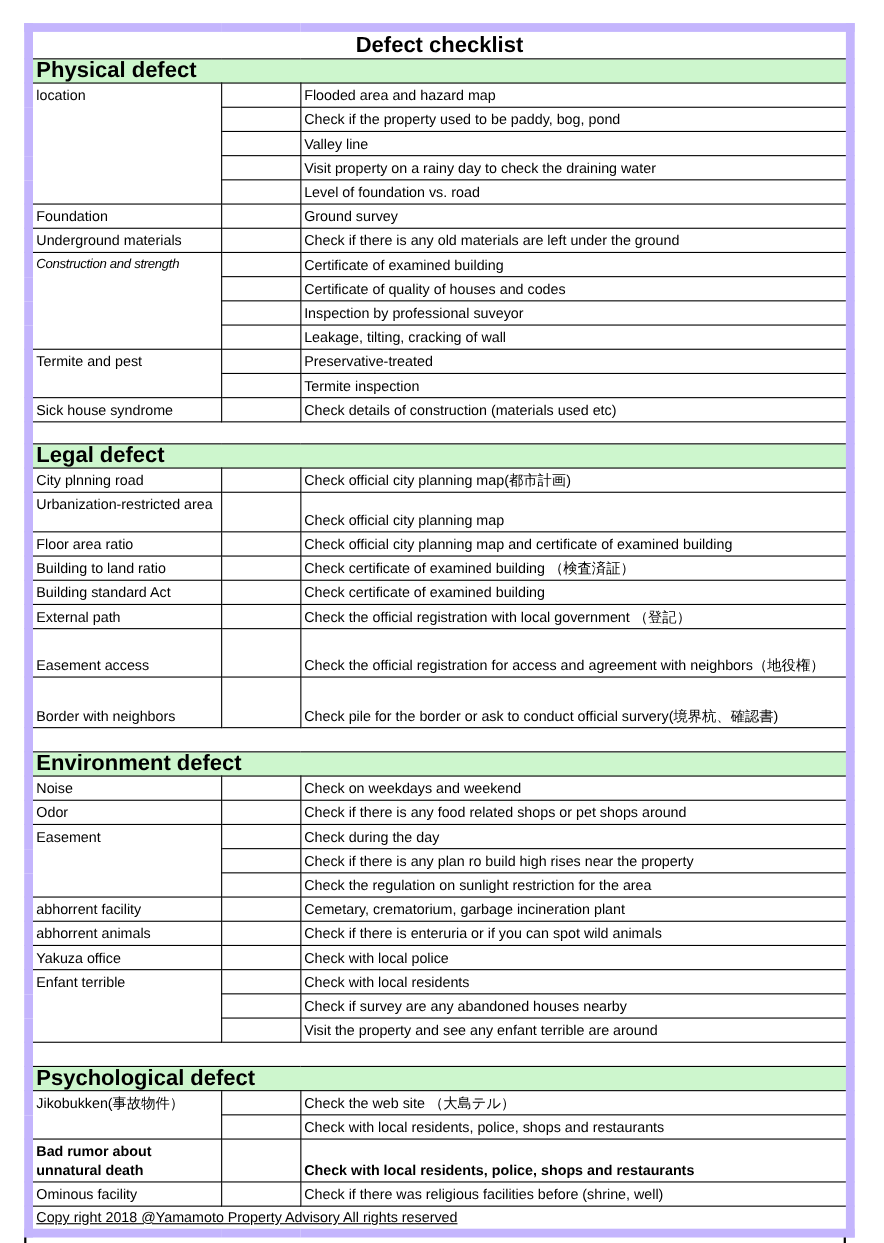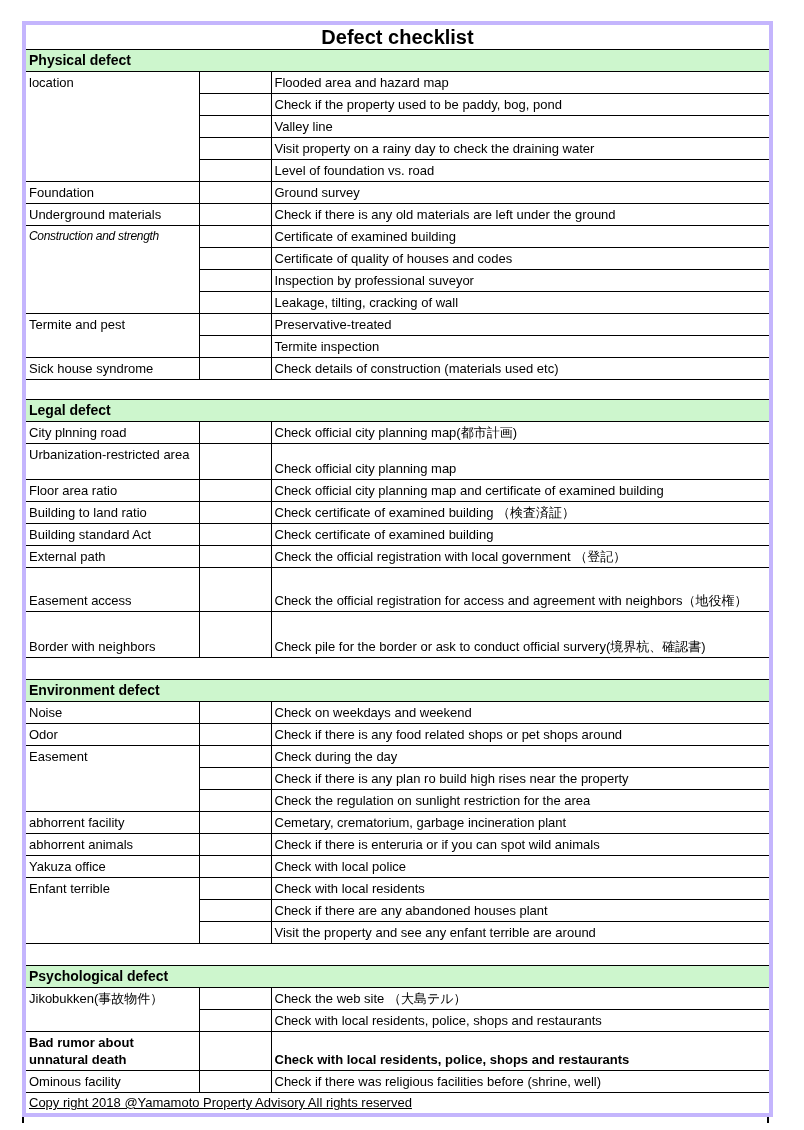--- a/index.html
+++ b/index.html
@@ -1,24 +1,24 @@
 <!DOCTYPE html>
 <html><head>
 <meta charset="utf-8">
 <style>
   html,body{margin:0;padding:0;background:#ffffff;}
   body{width:804px;height:1130px;position:relative;font-family:"Liberation Sans",sans-serif;color:#000;}
   .sheet{position:absolute;left:22px;top:21px;width:747px;}
-  table{border-collapse:collapse;table-layout:fixed;width:747px;border:4px solid #c4b5fd;}
+  table{border-collapse:collapse;table-layout:fixed;width:747px;border:8px solid #c4b5fd;}
   td{border:1px solid #000;padding:1px 3px 2px 3px;font-size:13px;line-height:17px;vertical-align:bottom;overflow:hidden;}
   tr{height:22px;}
   tr.h26{height:26px;} tr.h20{height:20px;text-decoration:underline;} tr.h36{height:36px;} tr.h37{height:37px;font-weight:bold;}
   tr.h44{height:44px;} tr.h46{height:46px;} 
   td.title{font-size:20px;line-height:24px;font-weight:bold;text-align:center;vertical-align:middle;padding:0;}
-  td.section{background:#cdf6cd;font-weight:bold;font-size:14px;vertical-align:middle;}
+  td.section{background:#cdf6cd;font-weight:bold;font-size:20px;vertical-align:middle;}
   td.cat{vertical-align:bottom;}
   td.cat.merged{vertical-align:top;padding-top:2px;margin-top:36px;}
   td.cat.fit{font-size:12px;letter-spacing:-0.3px;white-space:nowrap;font-style:italic;}
   td.gapcell{border-left:none;border-right:none;}
   td.footer{font-size:13px;vertical-align:middle;}
   .stub{width:747px;height:6px;box-sizing:border-box;border-left:2px solid #000;border-right:2px solid #000;}
 </style>
 </head>
 <body>
 
@@ -194,21 +194,21 @@
     <td class="check"></td>
     <td class="desc">Check with local police</td>
   </tr>
   <tr>
     <td class="cat merged" rowspan="3">Enfant terrible</td>
     <td class="check"></td>
     <td class="desc">Check with local residents</td>
   </tr>
   <tr>
     <td class="check"></td>
-    <td class="desc">Check if there are any abandoned houses plant</td>
+    <td class="desc">Check if survey are any abandoned houses nearby</td>
   </tr>
   <tr>
     <td class="check"></td>
     <td class="desc">Visit the property and see any enfant terrible are around</td>
   </tr>
 
   <tr>
           <td colspan="3" class="gapcell"></td>
         </tr>
 

